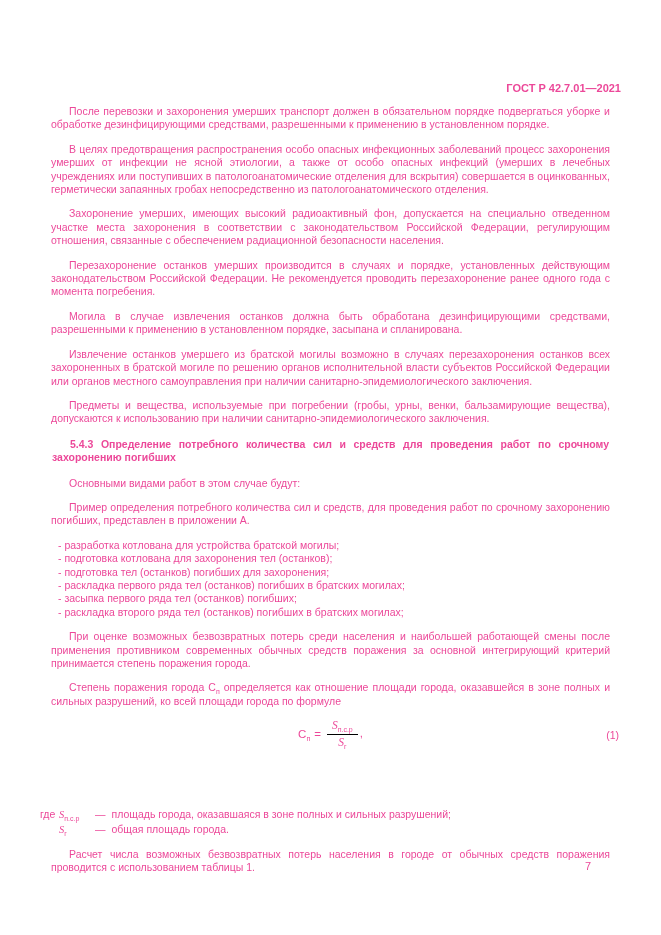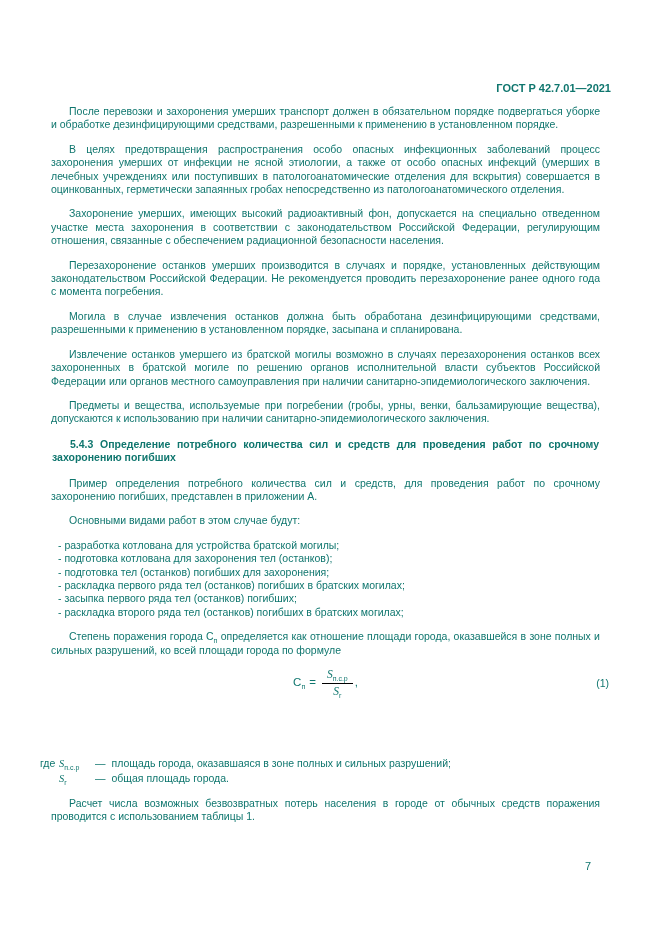--- a/index.html
+++ b/index.html
@@ -2,23 +2,23 @@
 <html lang="ru"><head>
 <meta charset="utf-8">
 <style>
   html, body { margin: 0; padding: 0; background: #ffffff; }
   .page {
     position: relative;
     width: 661px;
     height: 935px;
     background: #ffffff;
     box-sizing: border-box;
-    padding: 82px 50px 0 40px;
+    padding: 82px 40px 0 40px;
     font-family: "Liberation Sans", sans-serif;
-    color: #0f766e;
+    color: #ec4899;
     overflow: hidden;
   }
   .doc-header {
     text-align: right;
     font-weight: bold;
     font-size: 11px;
     line-height: 12px;
     margin-bottom: 8px;
   }
   .doc-body {
@@ -121,30 +121,31 @@
     <p class="para">После перевозки и захоронения умерших транспорт должен в обязательном порядке подвергаться уборке и обработке дезинфицирующими средствами, разрешенными к применению в установленном порядке.</p>
     <p class="para">В целях предотвращения распространения особо опасных инфекционных заболеваний процесс захоронения умерших от инфекции не ясной этиологии, а также от особо опасных инфекций (умерших в лечебных учреждениях или поступивших в патологоанатомические отделения для вскрытия) совершается в оцинкованных, герметически запаянных гробах непосредственно из патологоанатомического отделения.</p>
     <p class="para">Захоронение умерших, имеющих высокий радиоактивный фон, допускается на специально отведенном участке места захоронения в соответствии с законодательством Российской Федерации, регулирующим отношения, связанные с обеспечением радиационной безопасности населения.</p>
     <p class="para">Перезахоронение останков умерших производится в случаях и порядке, установленных действующим законодательством Российской Федерации. Не рекомендуется проводить перезахоронение ранее одного года с момента погребения.</p>
     <p class="para">Могила в случае извлечения останков должна быть обработана дезинфицирующими средствами, разрешенными к применению в установленном порядке, засыпана и спланирована.</p>
     <p class="para">Извлечение останков умершего из братской могилы возможно в случаях перезахоронения останков всех захороненных в братской могиле по решению органов исполнительной власти субъектов Российской Федерации или органов местного самоуправления при наличии санитарно-эпидемиологического заключения.</p>
     <p class="para">Предметы и вещества, используемые при погребении (гробы, урны, венки, бальзамирующие вещества), допускаются к использованию при наличии санитарно-эпидемиологического заключения.</p>
 
     <p class="heading">5.4.3 Определение потребного количества сил и средств для проведения работ по срочному захоронению погибших</p>
 
+    <p class="para">Основными видами работ в этом случае будут:</p>
     <p class="para">Пример определения потребного количества сил и средств, для проведения работ по срочному захоронению погибших, представлен в приложении А.</p>
-    <p class="para">Основными видами работ в этом случае будут:</p>
 
     <p class="list-item">- разработка котлована для устройства братской могилы;</p>
     <p class="list-item">- подготовка котлована для захоронения тел (останков);</p>
     <p class="list-item">- подготовка тел (останков) погибших для захоронения;</p>
     <p class="list-item">- раскладка первого ряда тел (останков) погибших в братских могилах;</p>
     <p class="list-item">- засыпка первого ряда тел (останков) погибших;</p>
     <p class="list-item">- раскладка второго ряда тел (останков) погибших в братских могилах;</p>
 
+    <p class="para">При оценке возможных безвозвратных потерь среди населения и наибольшей работающей смены после применения противником современных обычных средств поражения за основной интегрирующий критерий принимается степень поражения города.</p>
 
     <p class="para"><span>Степень поражения города </span><span><span>С</span><sub>п</sub></span><span> определяется как отношение площади города, оказавшейся в зоне полных и сильных разрушений, ко всей площади города по формуле</span></p>
 
     <div class="formula-row">
       <span class="formula"><span><span>С</span><sub>п</sub></span><span class="f-eq">=</span><span class="frac"><span class="num"><span class="var-it">S</span><sub>п.с.р</sub></span><span class="den"><span class="var-it">S</span><sub>г</sub></span></span><span>,</span></span>
       <span class="formula-number">(1)</span>
     </div>
 
     <div class="where-block">
       <div class="where-line"><span class="where-label">где</span><span class="where-sym"><span class="var-it">S</span><sub>п.с.р</sub></span><span class="where-dash">—</span><span>площадь города, оказавшаяся в зоне полных и сильных разрушений;</span></div>

